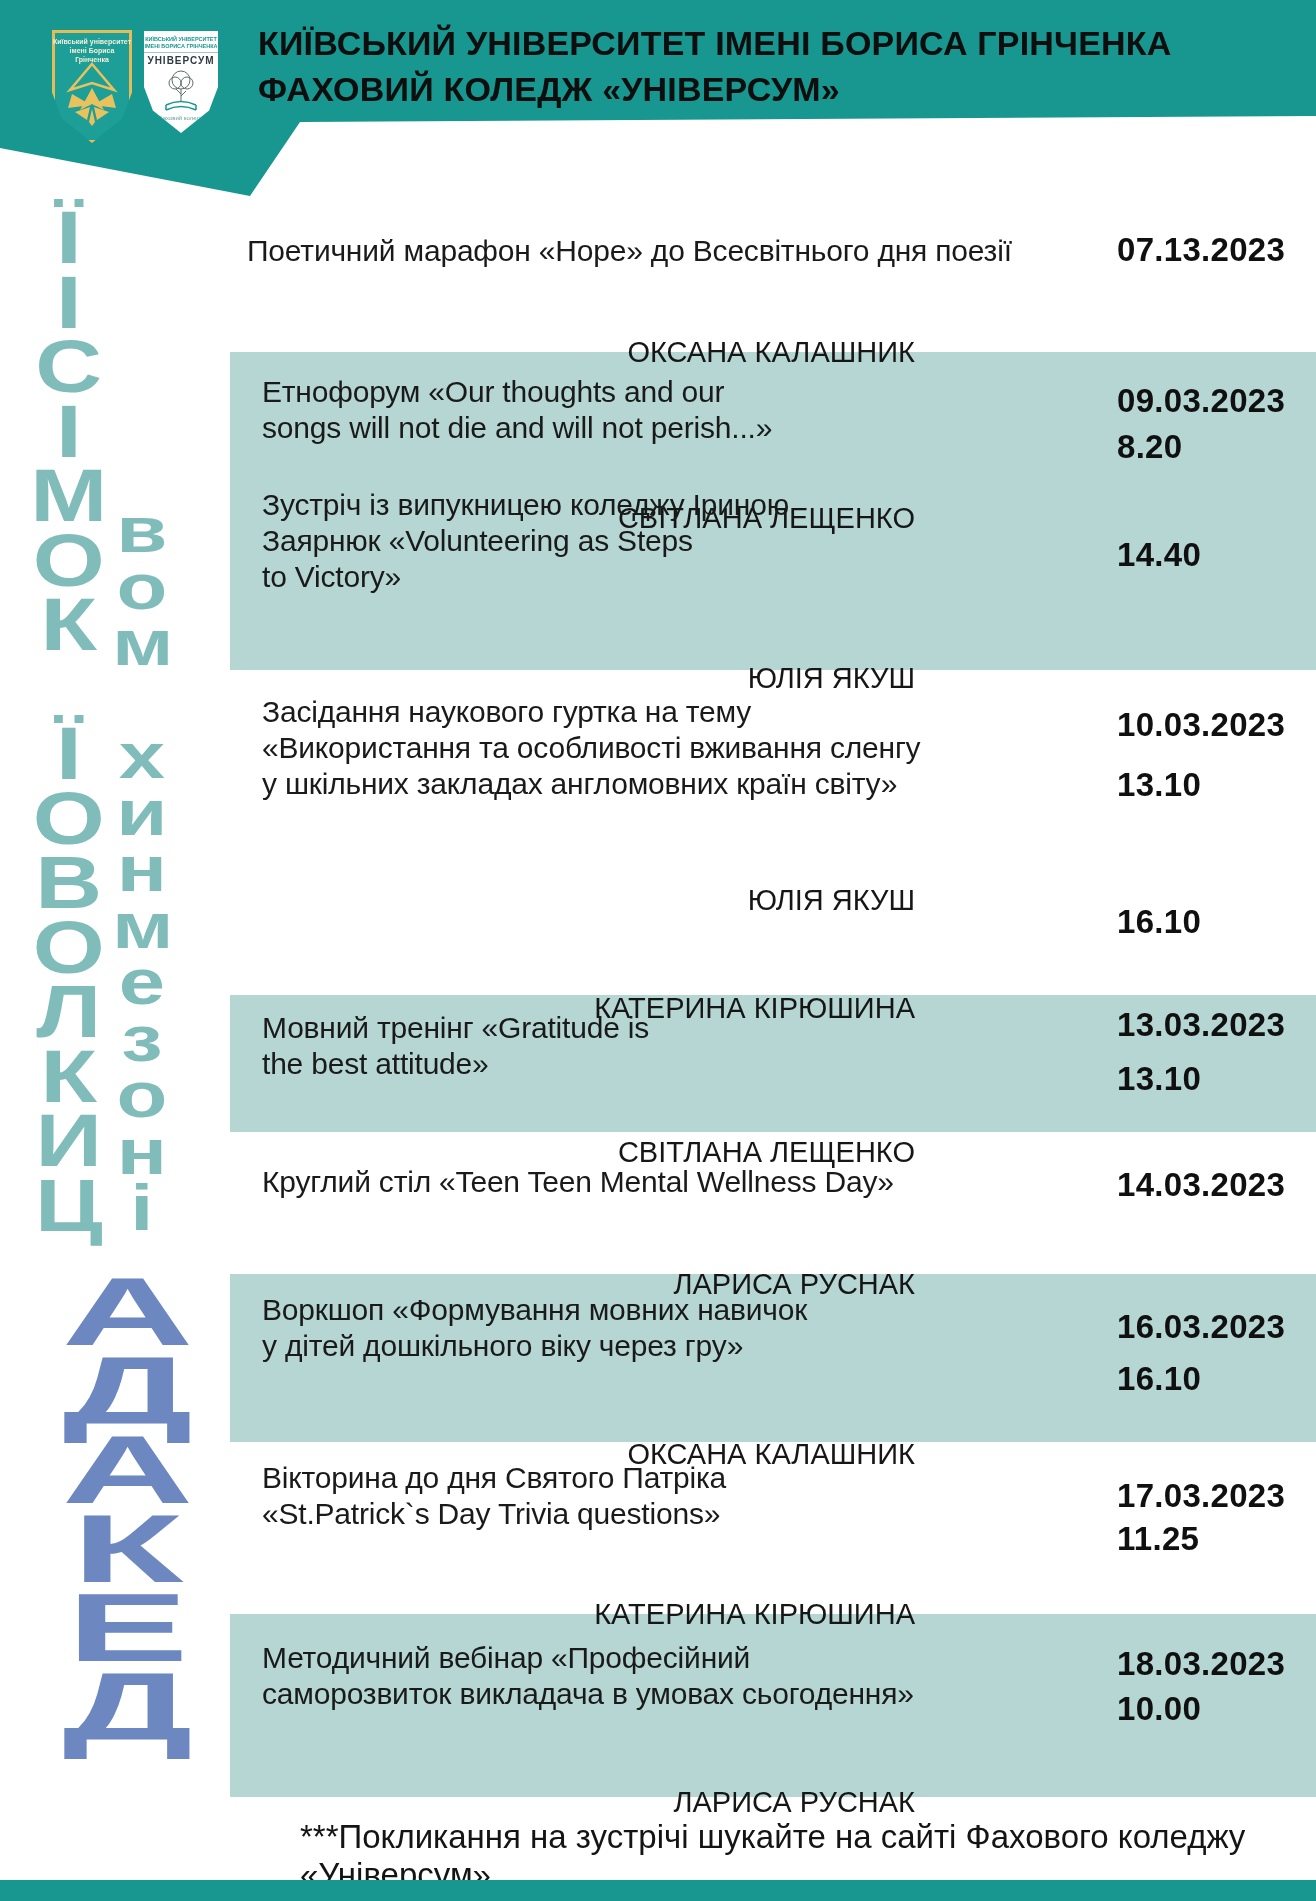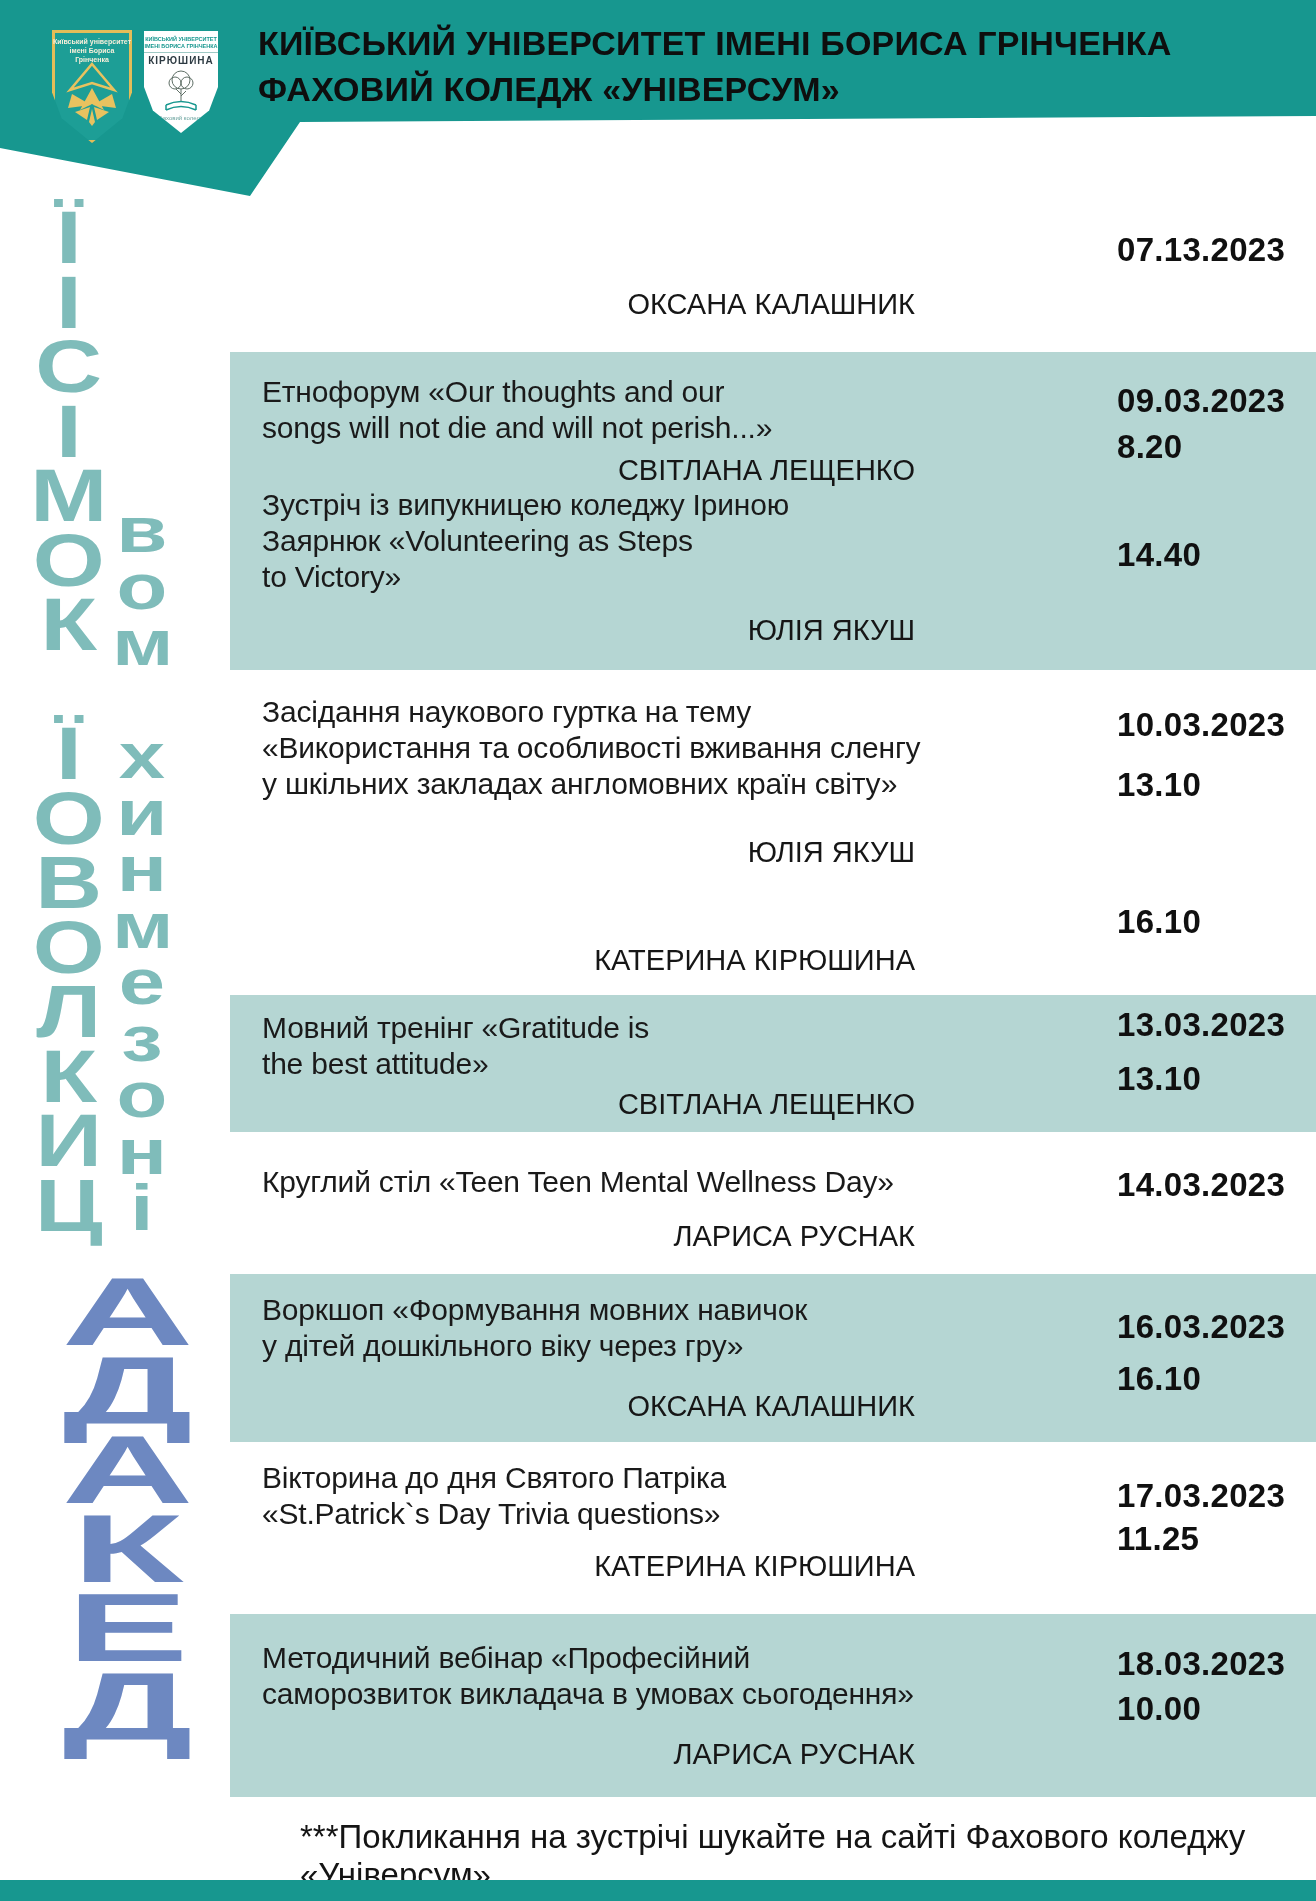--- a/index.html
+++ b/index.html
@@ -42,21 +42,21 @@
   
   .hl{position:absolute;left:230px;width:1086px;background:#b5d6d3;}
   .hl1{top:352px;height:318px}
   .hl2{top:995px;height:137px}
   .hl3{top:1274px;height:168px}
   .hl4{top:1614px;height:183px}
 
   
   .t{position:absolute;left:262px;font-size:30px;line-height:36px;color:#1a1a1a;
      white-space:pre-line;letter-spacing:-.2px;}
-  .s{position:absolute;left:258px;width:657px;text-align:right;font-size:29px;color:#161616;}
+  .s{position:absolute;left:258px;width:657px;text-align:right;font-size:29px;color:#161616;margin-top:48px;}
   .d{position:absolute;left:1117px;width:200px;text-align:left;font-size:33px;
      font-weight:bold;color:#101010;letter-spacing:.3px;}
   .t1{top:233px;left:247px}.s1{top:288px}.d1{top:231px}
   .t2{top:374px}.s2{top:454px}.d2{top:382px}.m2{top:428px}
   .t3{top:487px}.s3{top:614px}.m3{top:536px}
   .t4{top:694px}.s4{top:836px}.d4{top:706px}.m4{top:766px}
   .t5{top:872px}.s5{top:944px}.m5{top:903px}
   .t6{top:1010px}.s6{top:1088px}.d6{top:1006px}.m6{top:1060px}
   .t7{top:1164px}.s7{top:1220px}.d7{top:1166px}
   .t8{top:1292px}.s8{top:1390px}.d8{top:1308px}.m8{top:1360px}
@@ -89,21 +89,21 @@
       <path d="M47 50 L32 45 L35 58 Z" fill="#e8c25f"></path>
       <path d="M30 47 L33 60 L30 64 L27 60 Z" fill="#e8c25f"></path>
     </svg>
   </div>
 
   <div class="shield logo2">
     <div class="logo2-txt1">
       <div>КИЇВСЬКИЙ УНІВЕРСИТЕТ</div>
       <div>ІМЕНІ БОРИСА ГРІНЧЕНКА</div>
     </div>
-    <div class="logo2-name">КІРЮШИНА</div>
+    <div class="logo2-name">УНІВЕРСУМ</div>
     <svg class="logo2-svg" width="40" height="48" viewBox="0 0 40 48">
       <g stroke="#5f6f66" fill="none" stroke-width="1">
         <circle cx="20" cy="13" r="9"></circle>
         <circle cx="14" cy="16" r="6"></circle>
         <circle cx="26" cy="16" r="6"></circle>
         <path d="M20 22 V34 M20 27 L15 22 M20 29 L25 24"></path>
       </g>
       <path d="M5 38 Q20 31 35 38 M5 43 Q20 36 35 43 M5 38 V43 M35 38 V43" stroke="#17978f" fill="none" stroke-width="1.5"></path>
     </svg>
     <div class="logo2-sub">Фаховий коледж</div>
@@ -148,20 +148,21 @@
 А
 К
 Е
 Д</div>
 
   <div class="hl hl1"></div>
   <div class="hl hl2"></div>
   <div class="hl hl3"></div>
   <div class="hl hl4"></div>
 
+  <div class="t t1">Поетичний марафон «Hope» до Всесвітнього дня поезії</div>
   <div class="s s1">ОКСАНА КАЛАШНИК</div>
   <div class="d d1">07.13.2023</div>
 
   <div class="t t2">Етнофорум «Our thoughts and our
 songs will not die and will not perish...»</div>
   <div class="s s2">СВІТЛАНА ЛЕЩЕНКО</div>
   <div class="d d2">09.03.2023</div>
   <div class="d m2">8.20</div>
 
   <div class="t t3">Зустріч із випукницею коледжу Іриною

